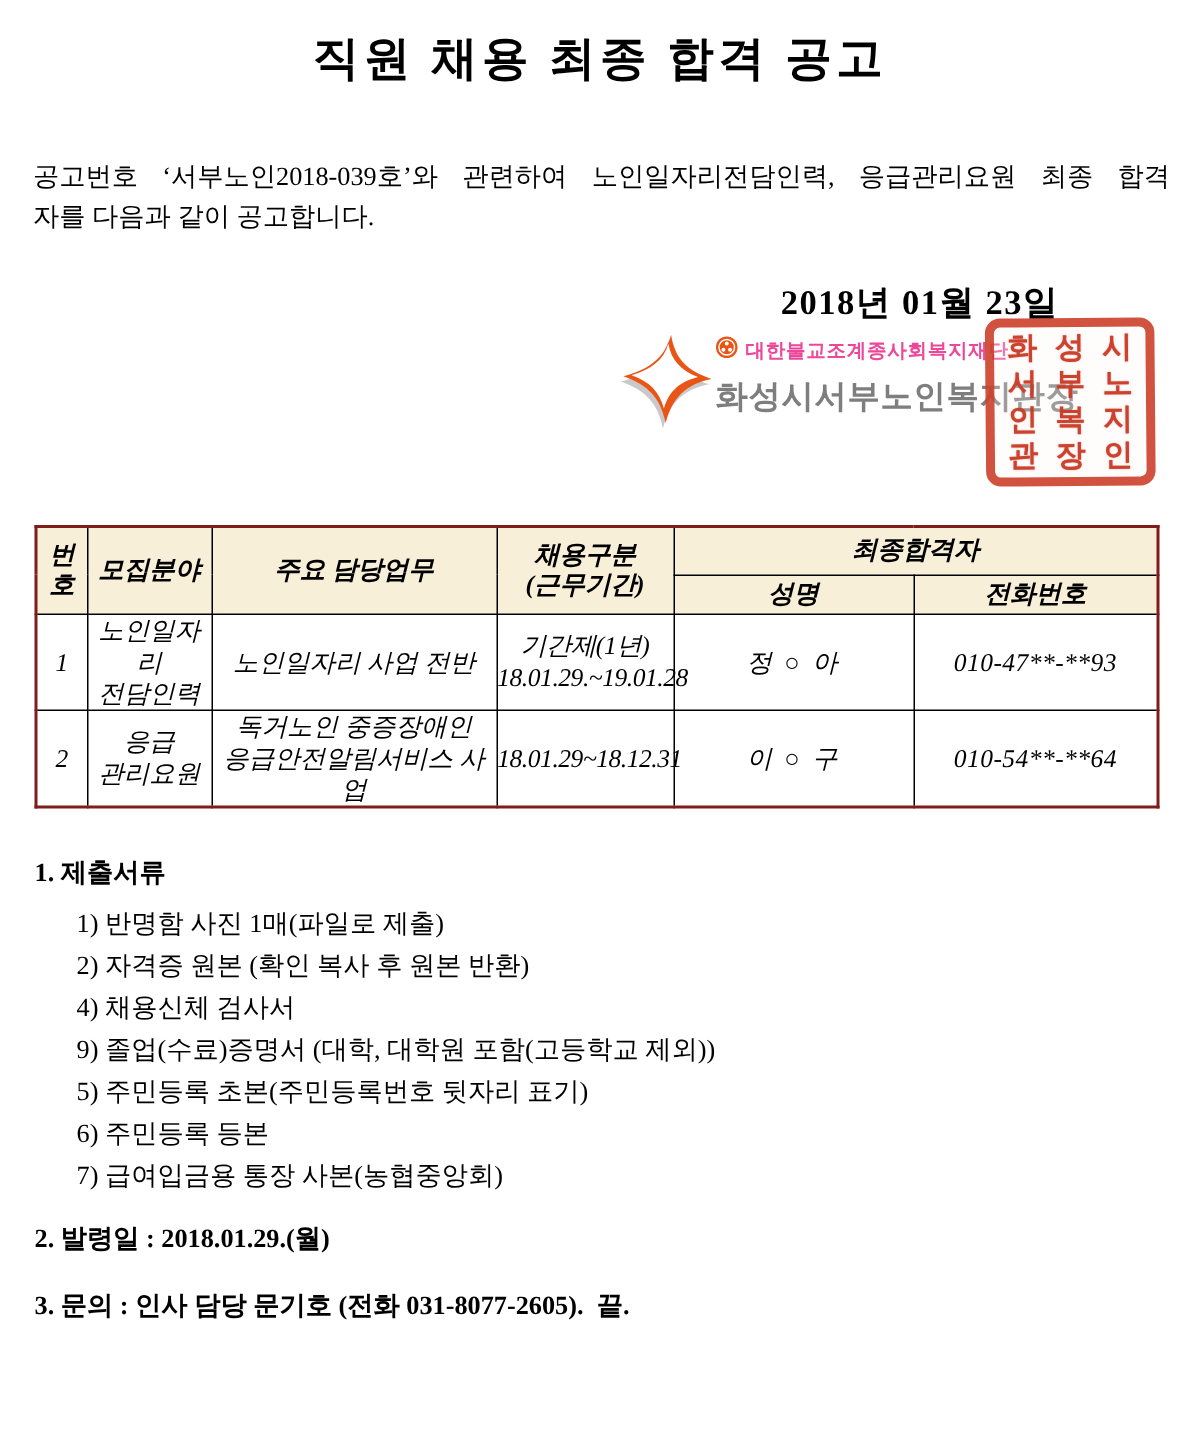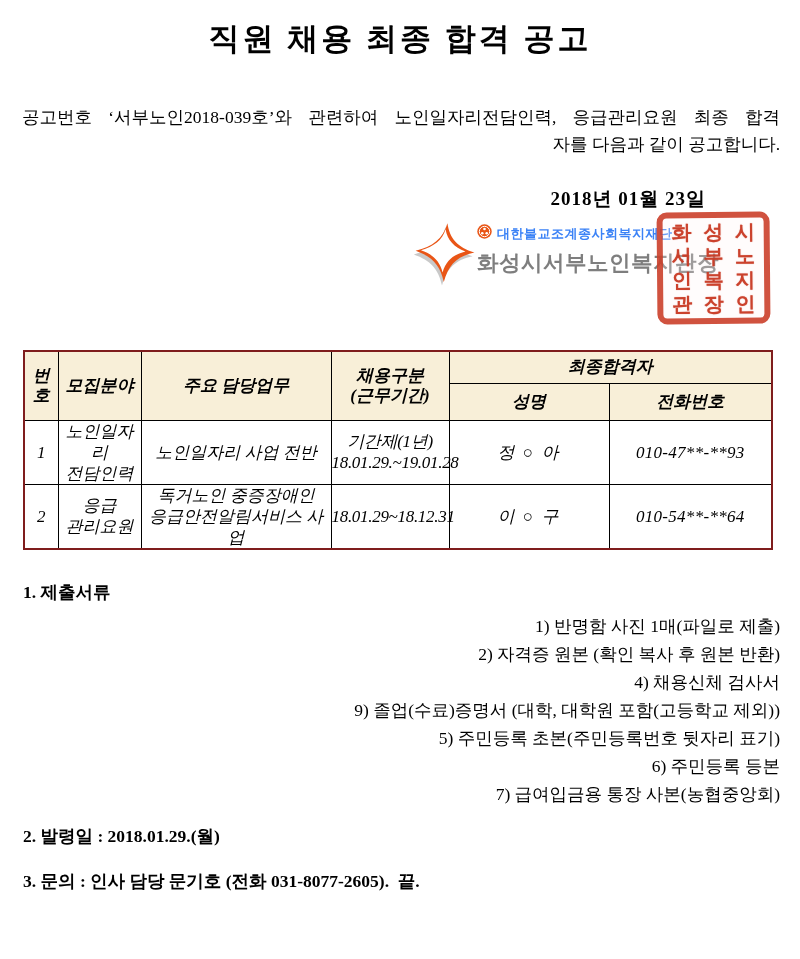--- a/index.html
+++ b/index.html
@@ -17,33 +17,33 @@
     padding-top:20px;
     text-align:center;
     font-size:31px;
     font-weight:700;
     letter-spacing:3px;
     line-height:38px;
   }
   
   .intro { margin:46px 20px 0 22px; font-size:17.5px; line-height:27px; }
   .intro-line1 { text-align:justify; text-align-last:justify; }
-  .intro-line2 { text-align:right; }
+  .intro-line2 { text-align:left; }
   
   .sign-area { position:relative; height:170px; margin-top:16px; }
   .announce-date {
     position:absolute; top:12px; right:94px;
-    font-size:19px; font-weight:600; letter-spacing:1px;
+    font-size:23px; font-weight:600; letter-spacing:1px;
   }
   .logo-star { position:absolute; left:412px; top:44px; }
   .org-text { position:absolute; left:477px; top:50px; white-space:nowrap; }
   .foundation-row { display:flex; align-items:center; gap:5px; }
   .foundation-name {
     font-family:"Liberation Sans","DejaVu Sans",sans-serif;
-    font-size:13px; font-weight:700; color:#3b82f6; letter-spacing:0.5px;
+    font-size:13px; font-weight:700; color:#ec4899; letter-spacing:0.5px;
   }
   .org-name {
     margin-top:5px;
     font-family:"Liberation Sans","DejaVu Sans",sans-serif;
     font-size:21.5px; font-weight:700; color:#7e7e7e; letter-spacing:0.5px;
   }
   .stamp {
     position:absolute; left:657px; top:38px;
     width:113px; height:112px;
     border:6px solid rgba(201,59,37,0.88);
@@ -77,31 +77,31 @@
     border:1px solid #000;
     text-align:center; vertical-align:middle;
     white-space:pre-line;
   }
   table.result th {
     background:#f8efd8;
     font-size:17px; font-weight:700;
     line-height:20px;
   }
   tr.hrow1 th { height:32px; }
-  tr.hrow2 th { height:37px; }
+  tr.hrow2 th { height:26px; }
   th.hdr-bottom { border-bottom:6px double #000; }
   table.result td { font-size:17px; line-height:21px; height:44px; }
   td.cell-type { font-size:15px; line-height:20px; letter-spacing:-0.3px; }
   td.cell-name { letter-spacing:2px; }
   td.cell-phone { font-size:16.5px; letter-spacing:0.3px; }
   
   .sections { margin:28px 20px 0 23px; font-size:17.5px; }
   .sec-heading { font-weight:700; line-height:28px; white-space:pre-wrap; }
   .doc-items { margin-top:6px; }
-  .doc-items .list-item { padding-left:28px; line-height:28px; white-space:pre-wrap;text-align:right; }
+  .doc-items .list-item { padding-left:28px; line-height:28px; white-space:pre-wrap; }
   .sec-line { font-weight:700; white-space:pre-wrap; line-height:28px; }
   .sec-line.issue { margin-top:14px; }
   .sec-line.contact { margin-top:17px; }
 </style>
 </head>
 <body>
 
 <div class="page">
 
   <h1 class="doc-title">직원 채용 최종 합격 공고</h1>

